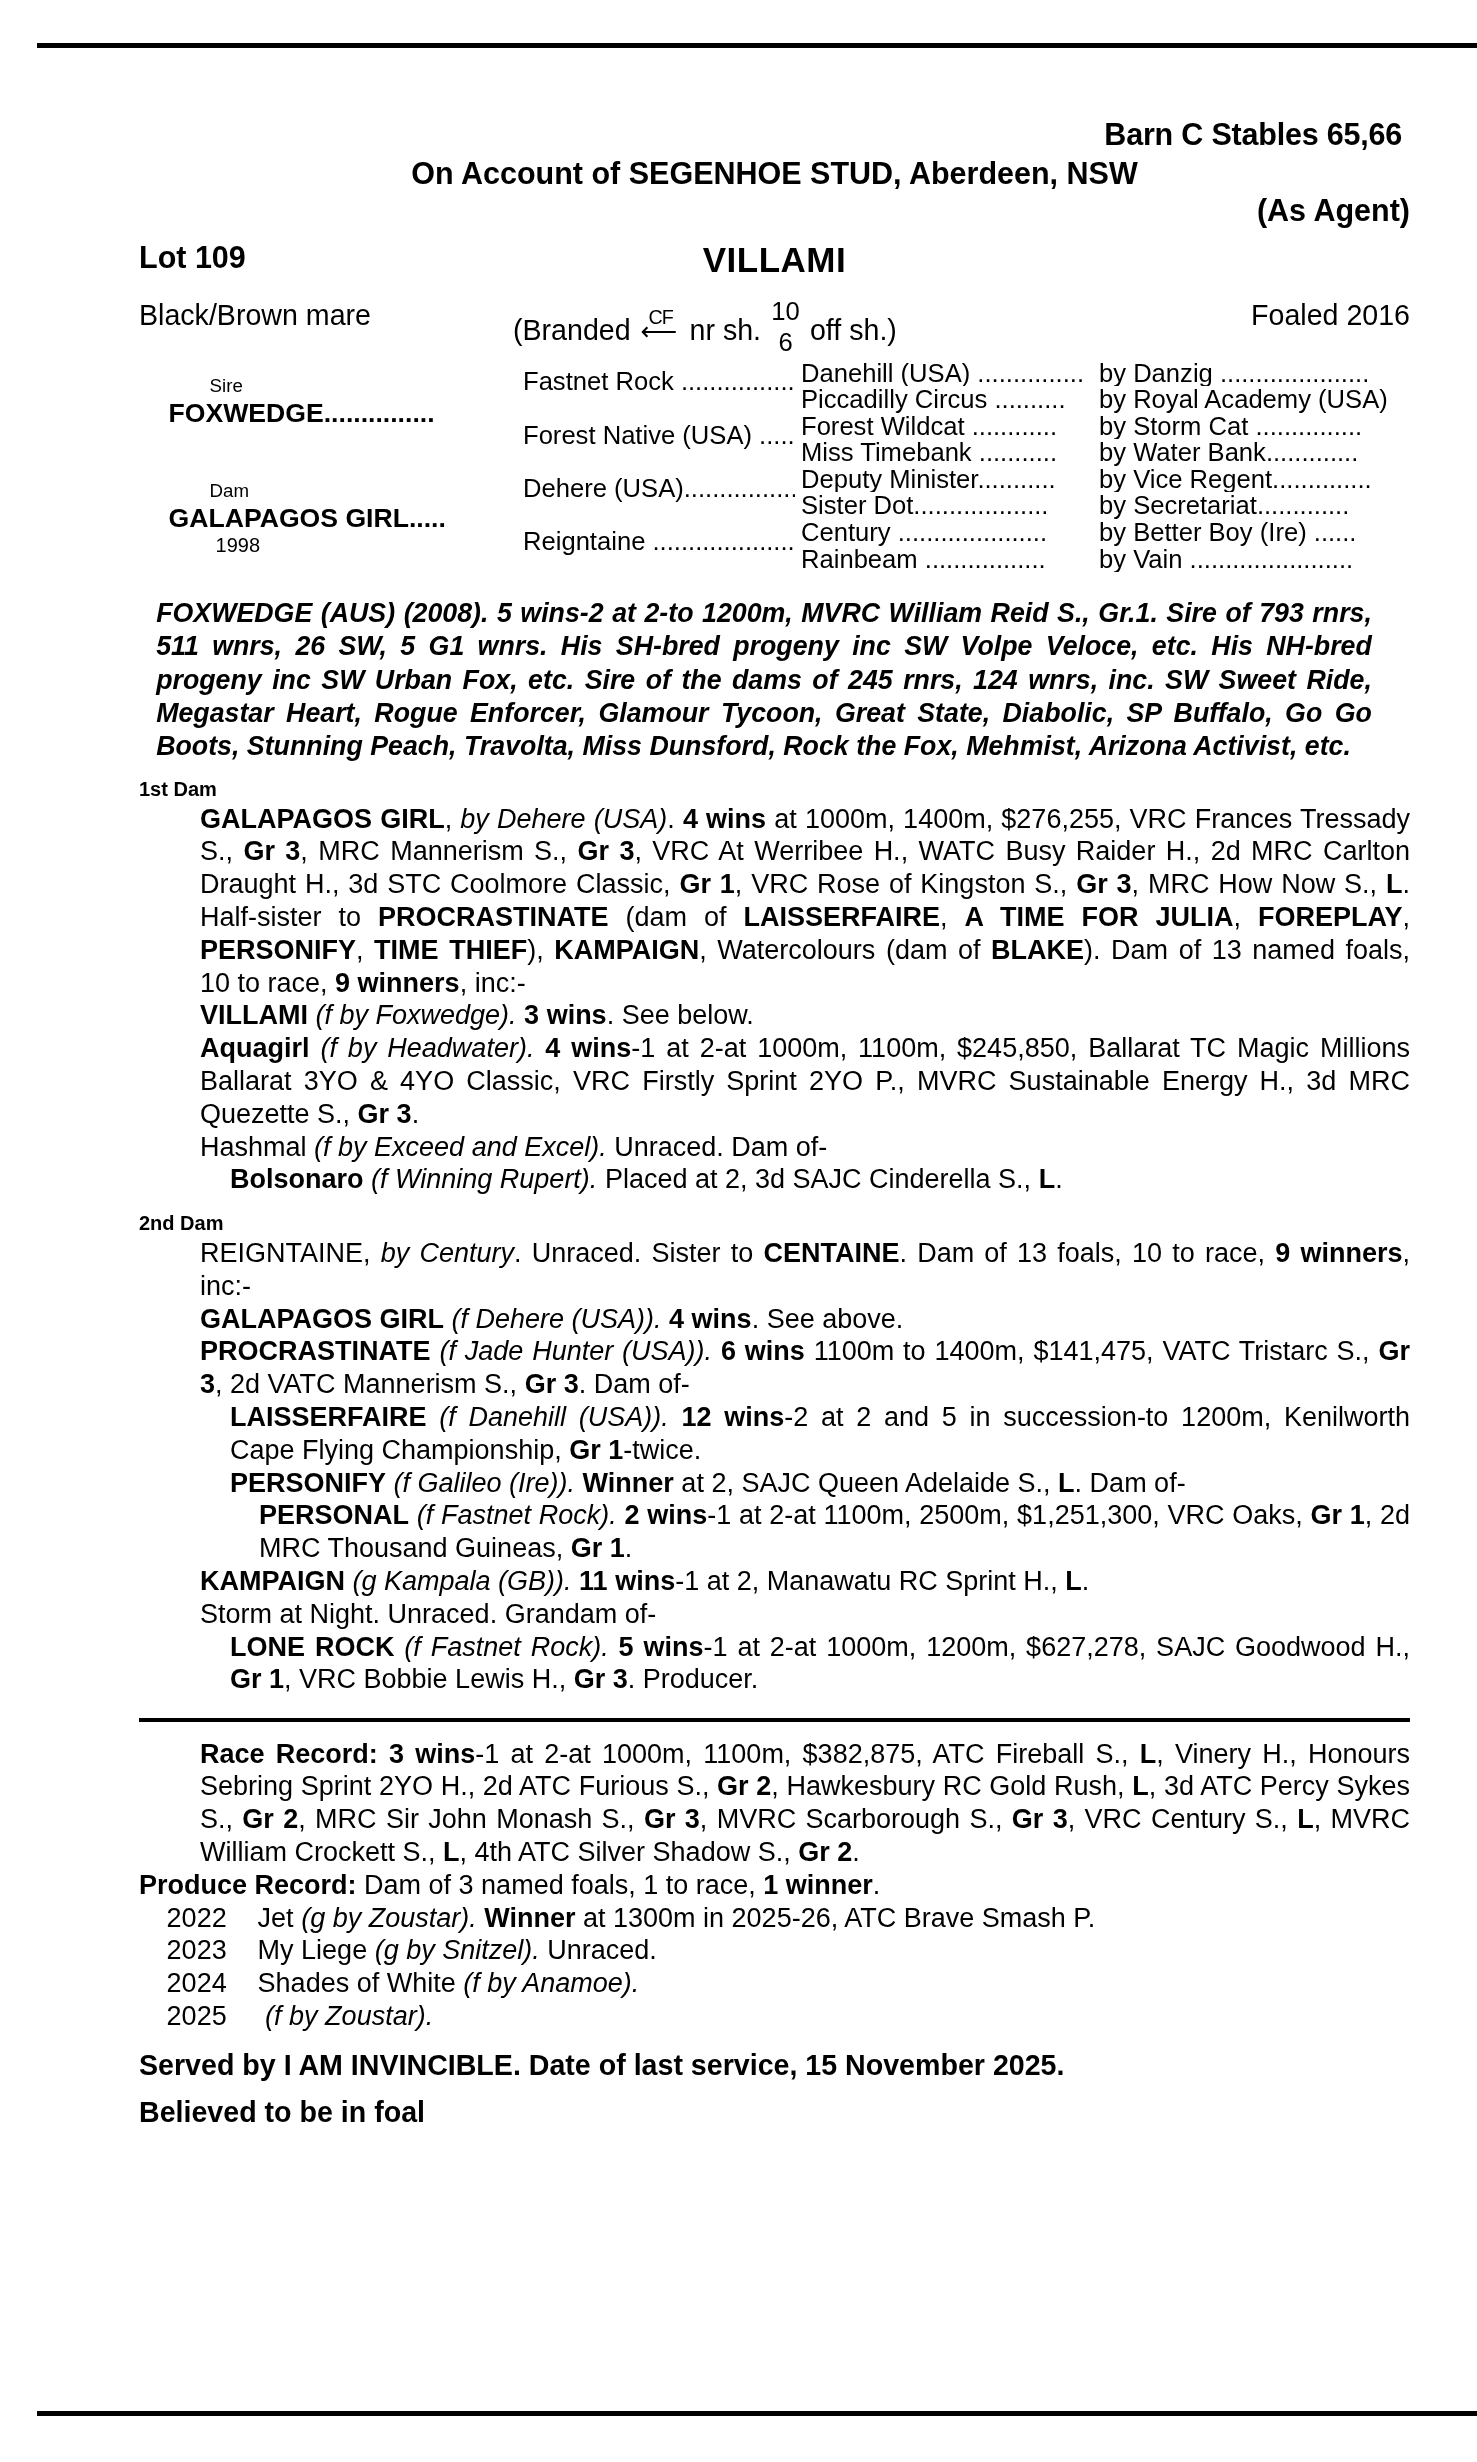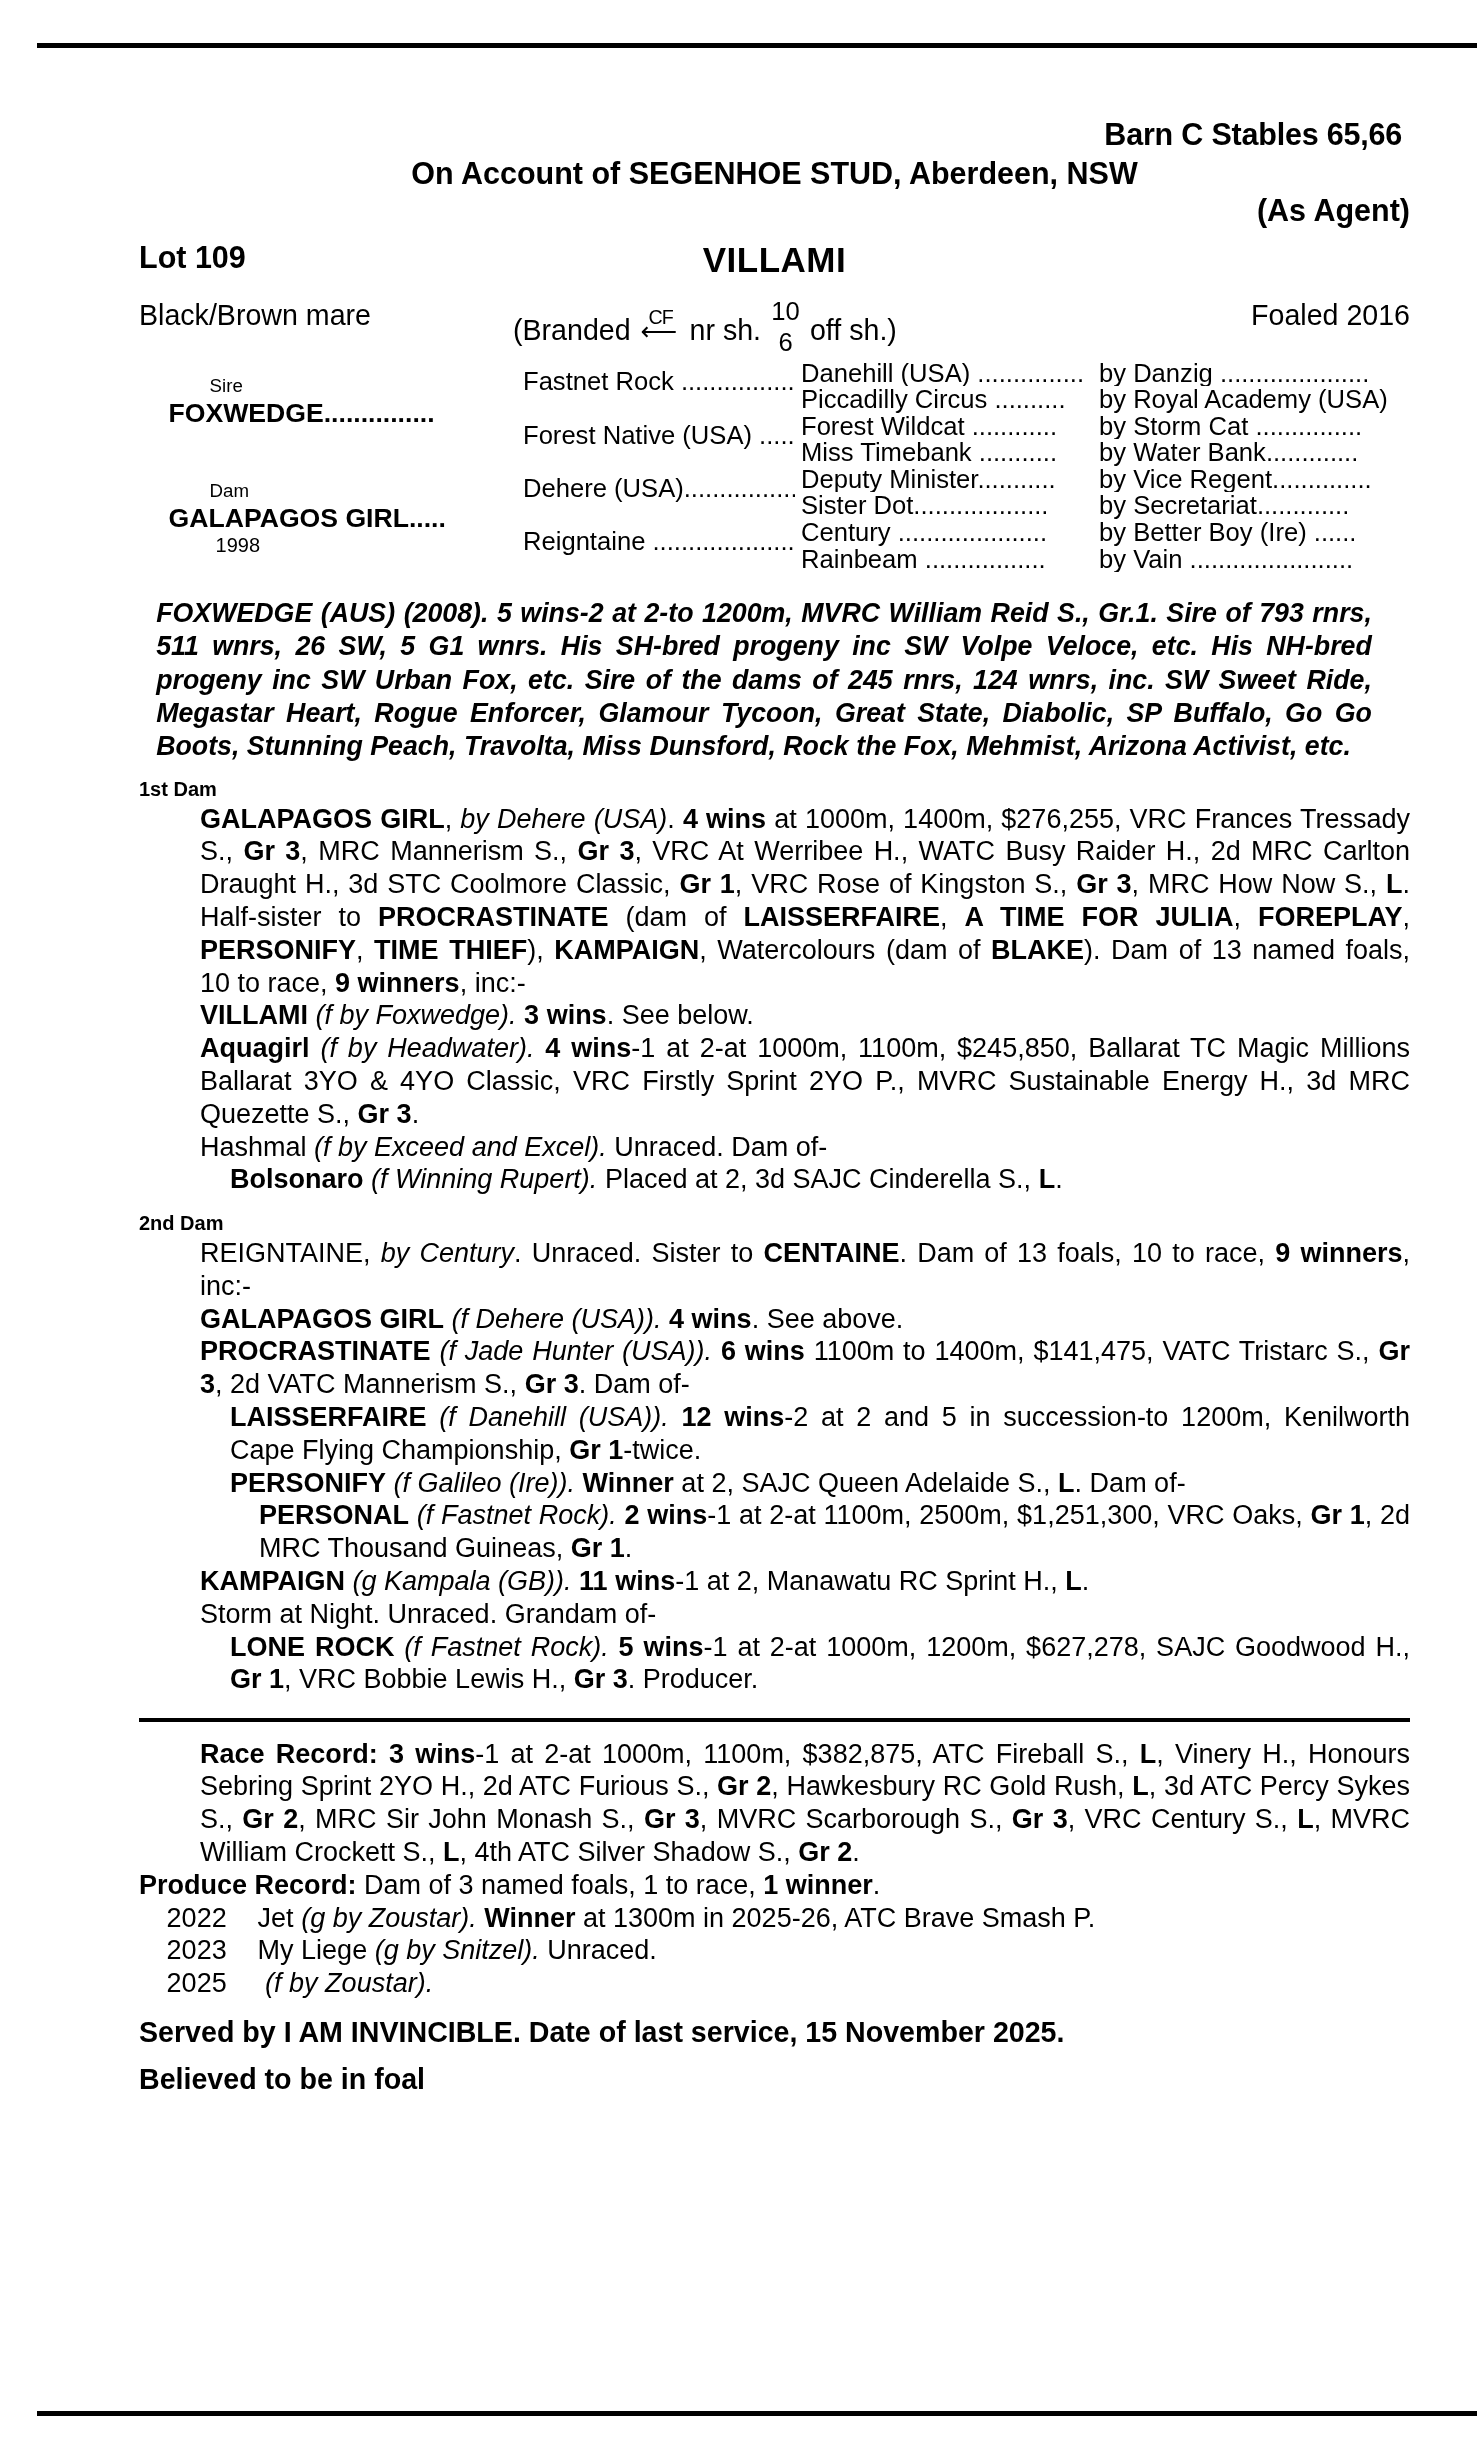--- a/index.html
+++ b/index.html
@@ -368,20 +368,21 @@
     <div class="rr">
       <p class="e hang0"><b>Race Record:</b> <span id="rr-text"><b>3 wins</b>-1 at 2-at 1000m, 1100m, $382,875, ATC Fireball S., <b>L</b>, Vinery H., Honours Sebring Sprint 2YO H., 2d ATC Furious S., <b>Gr 2</b>, Hawkesbury RC Gold Rush, <b>L</b>, 3d ATC Percy Sykes S., <b>Gr 2</b>, MRC Sir John Monash S., <b>Gr 3</b>, MVRC Scarborough S., <b>Gr 3</b>, VRC Century S., <b>L</b>, MVRC William Crockett S., <b>L</b>, 4th ATC Silver Shadow S., <b>Gr 2</b>.</span></p>
     </div>
 
     <div class="pr">
       <p class="e h0"><b>Produce Record:</b> <span id="pr-text">Dam of 3 named foals, 1 to race, <b>1 winner</b>.</span></p>
 
       <div class="produce-list">
         <p class="e"><span class="yrlabel">2022</span><span>Jet</span> <i>(g by Zoustar).</i> <span id="pf0"><b>Winner</b> at 1300m in 2025-26, ATC Brave Smash P.</span></p>
         <p class="e"><span class="yrlabel">2023</span><span>My Liege</span> <i>(g by Snitzel).</i> <span>Unraced.</span></p>
+        <p class="e"><span class="yrlabel">2024</span><span>Shades of White</span> <i>(f by Anamoe).</i></p>
         <p class="e"><span class="yrlabel">2025</span><span></span> <i>(f by Zoustar).</i></p>
       </div>
     </div>
 
     <div class="served">Served by I AM INVINCIBLE. Date of last service, 15 November 2025.</div>
     <div class="infoal">Believed to be in foal</div>
 
   </div>
 </div>
 

